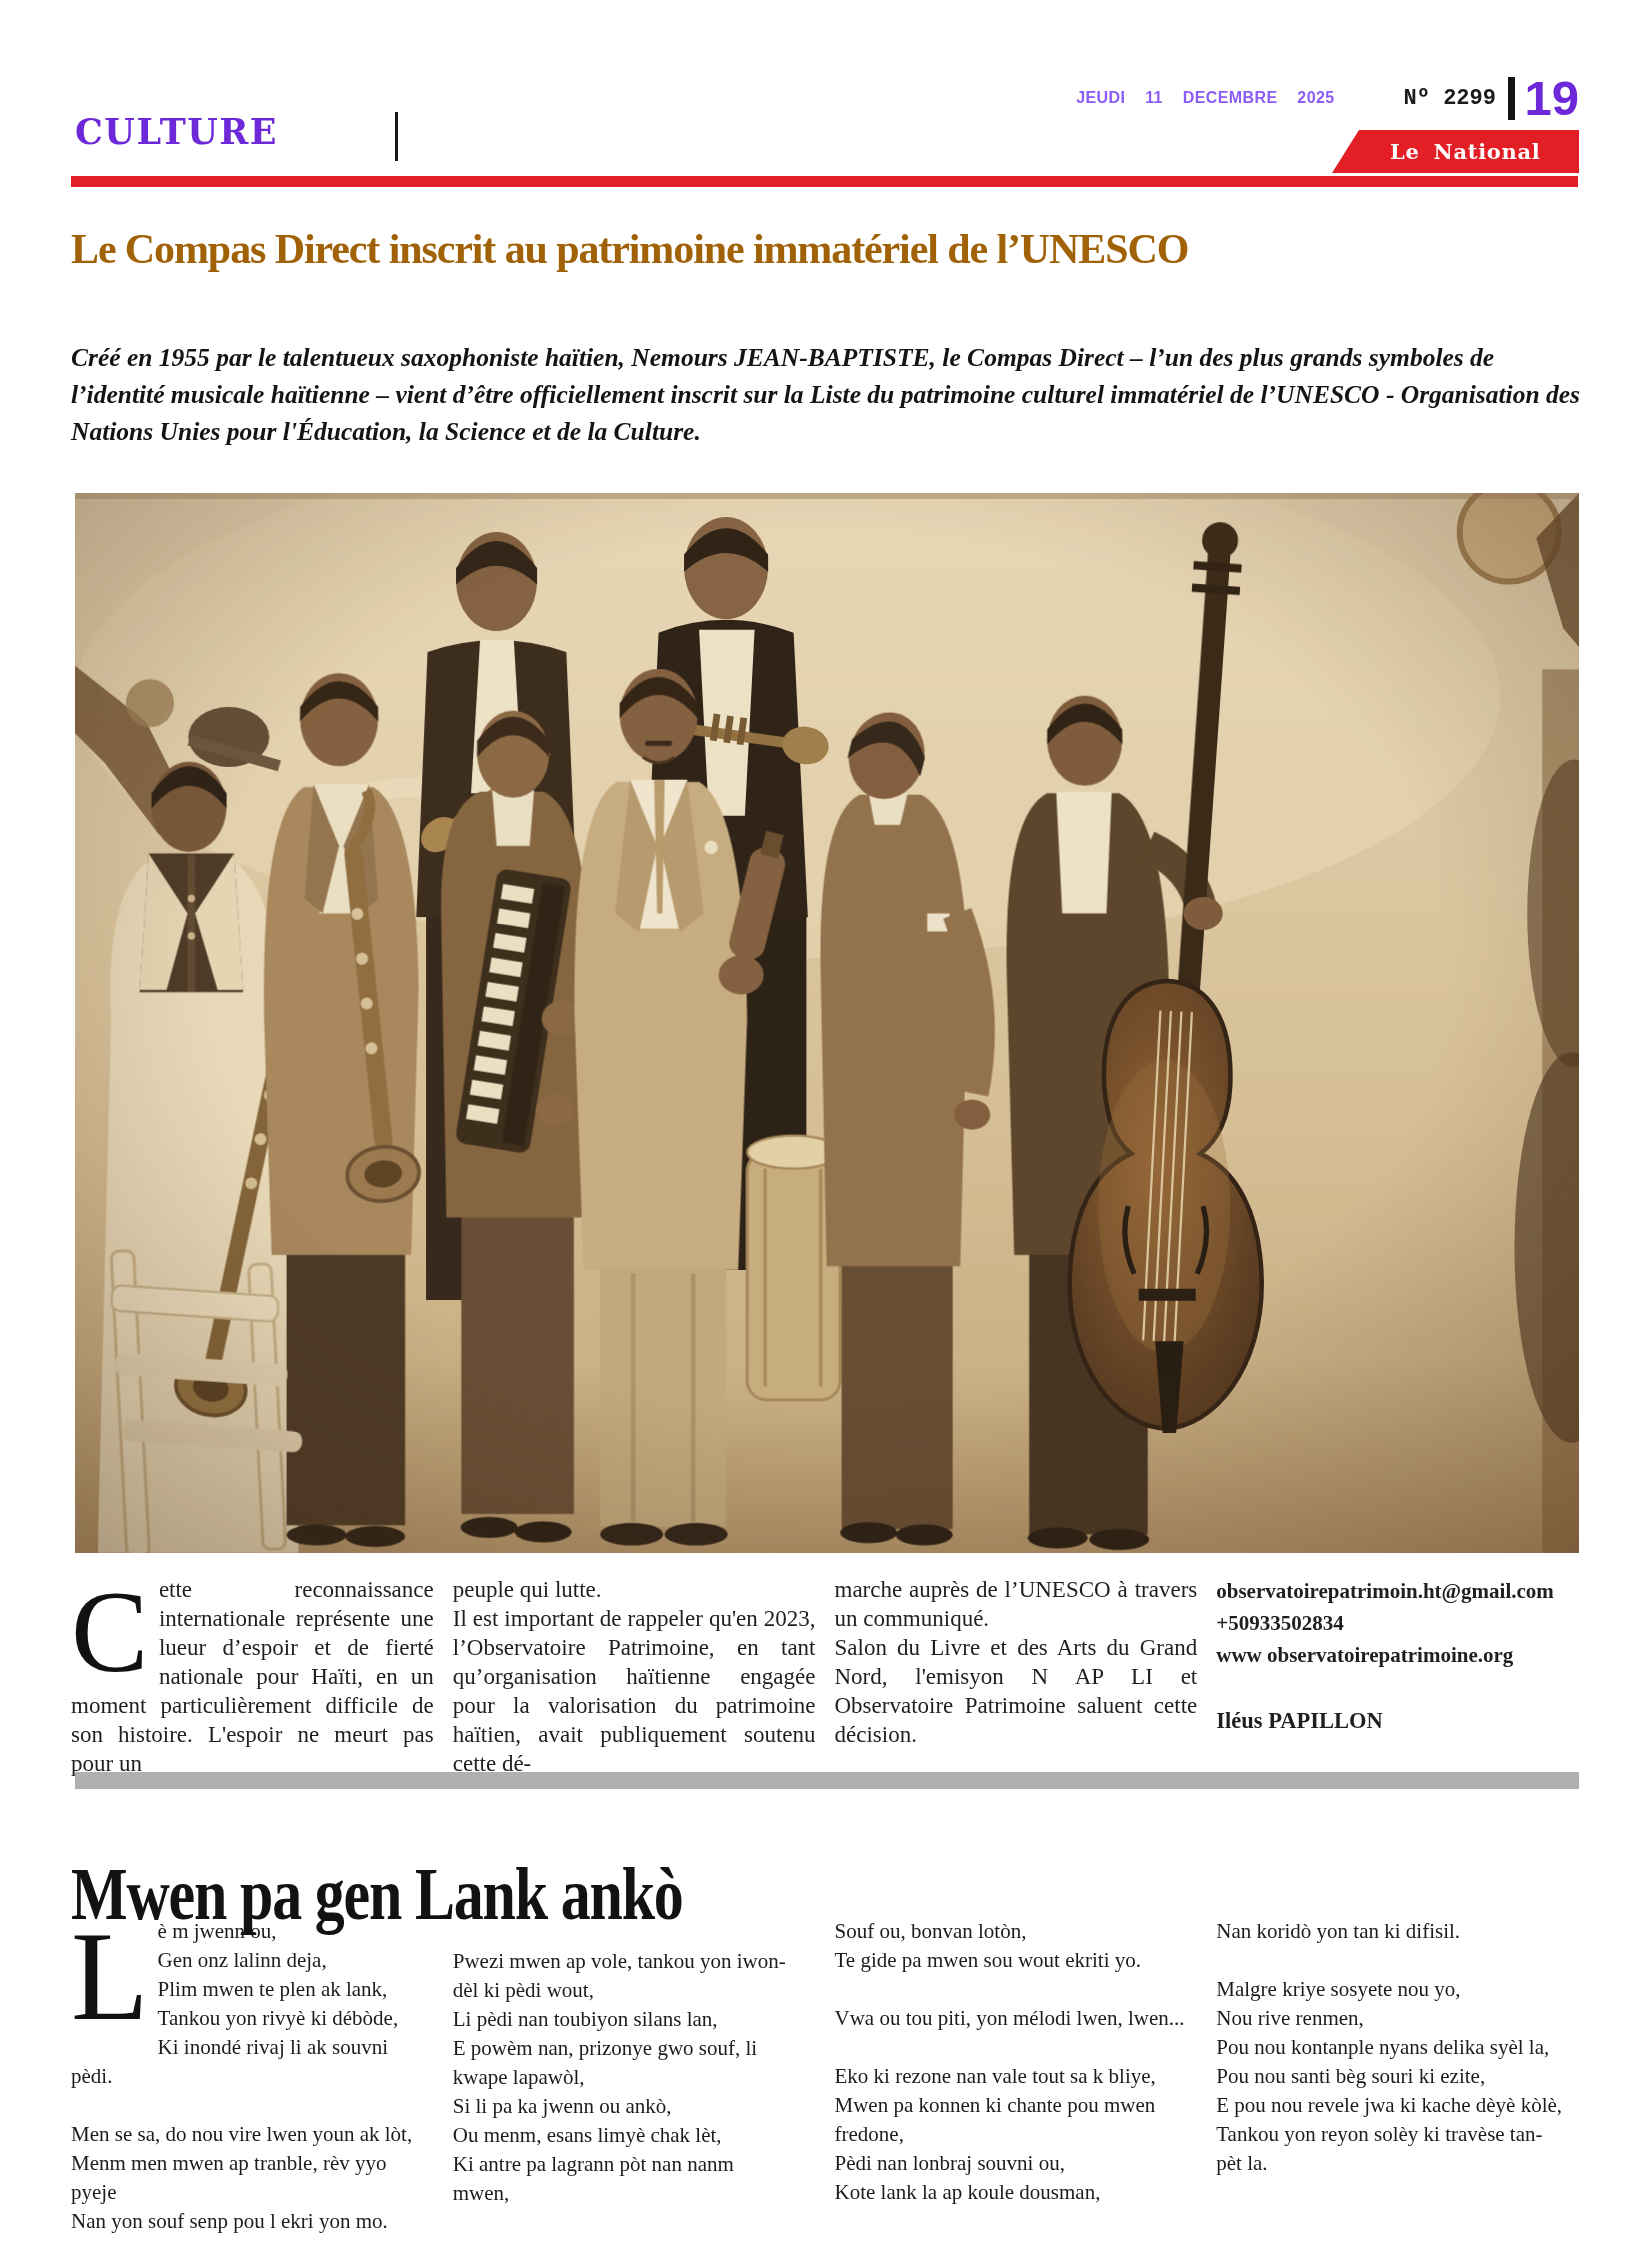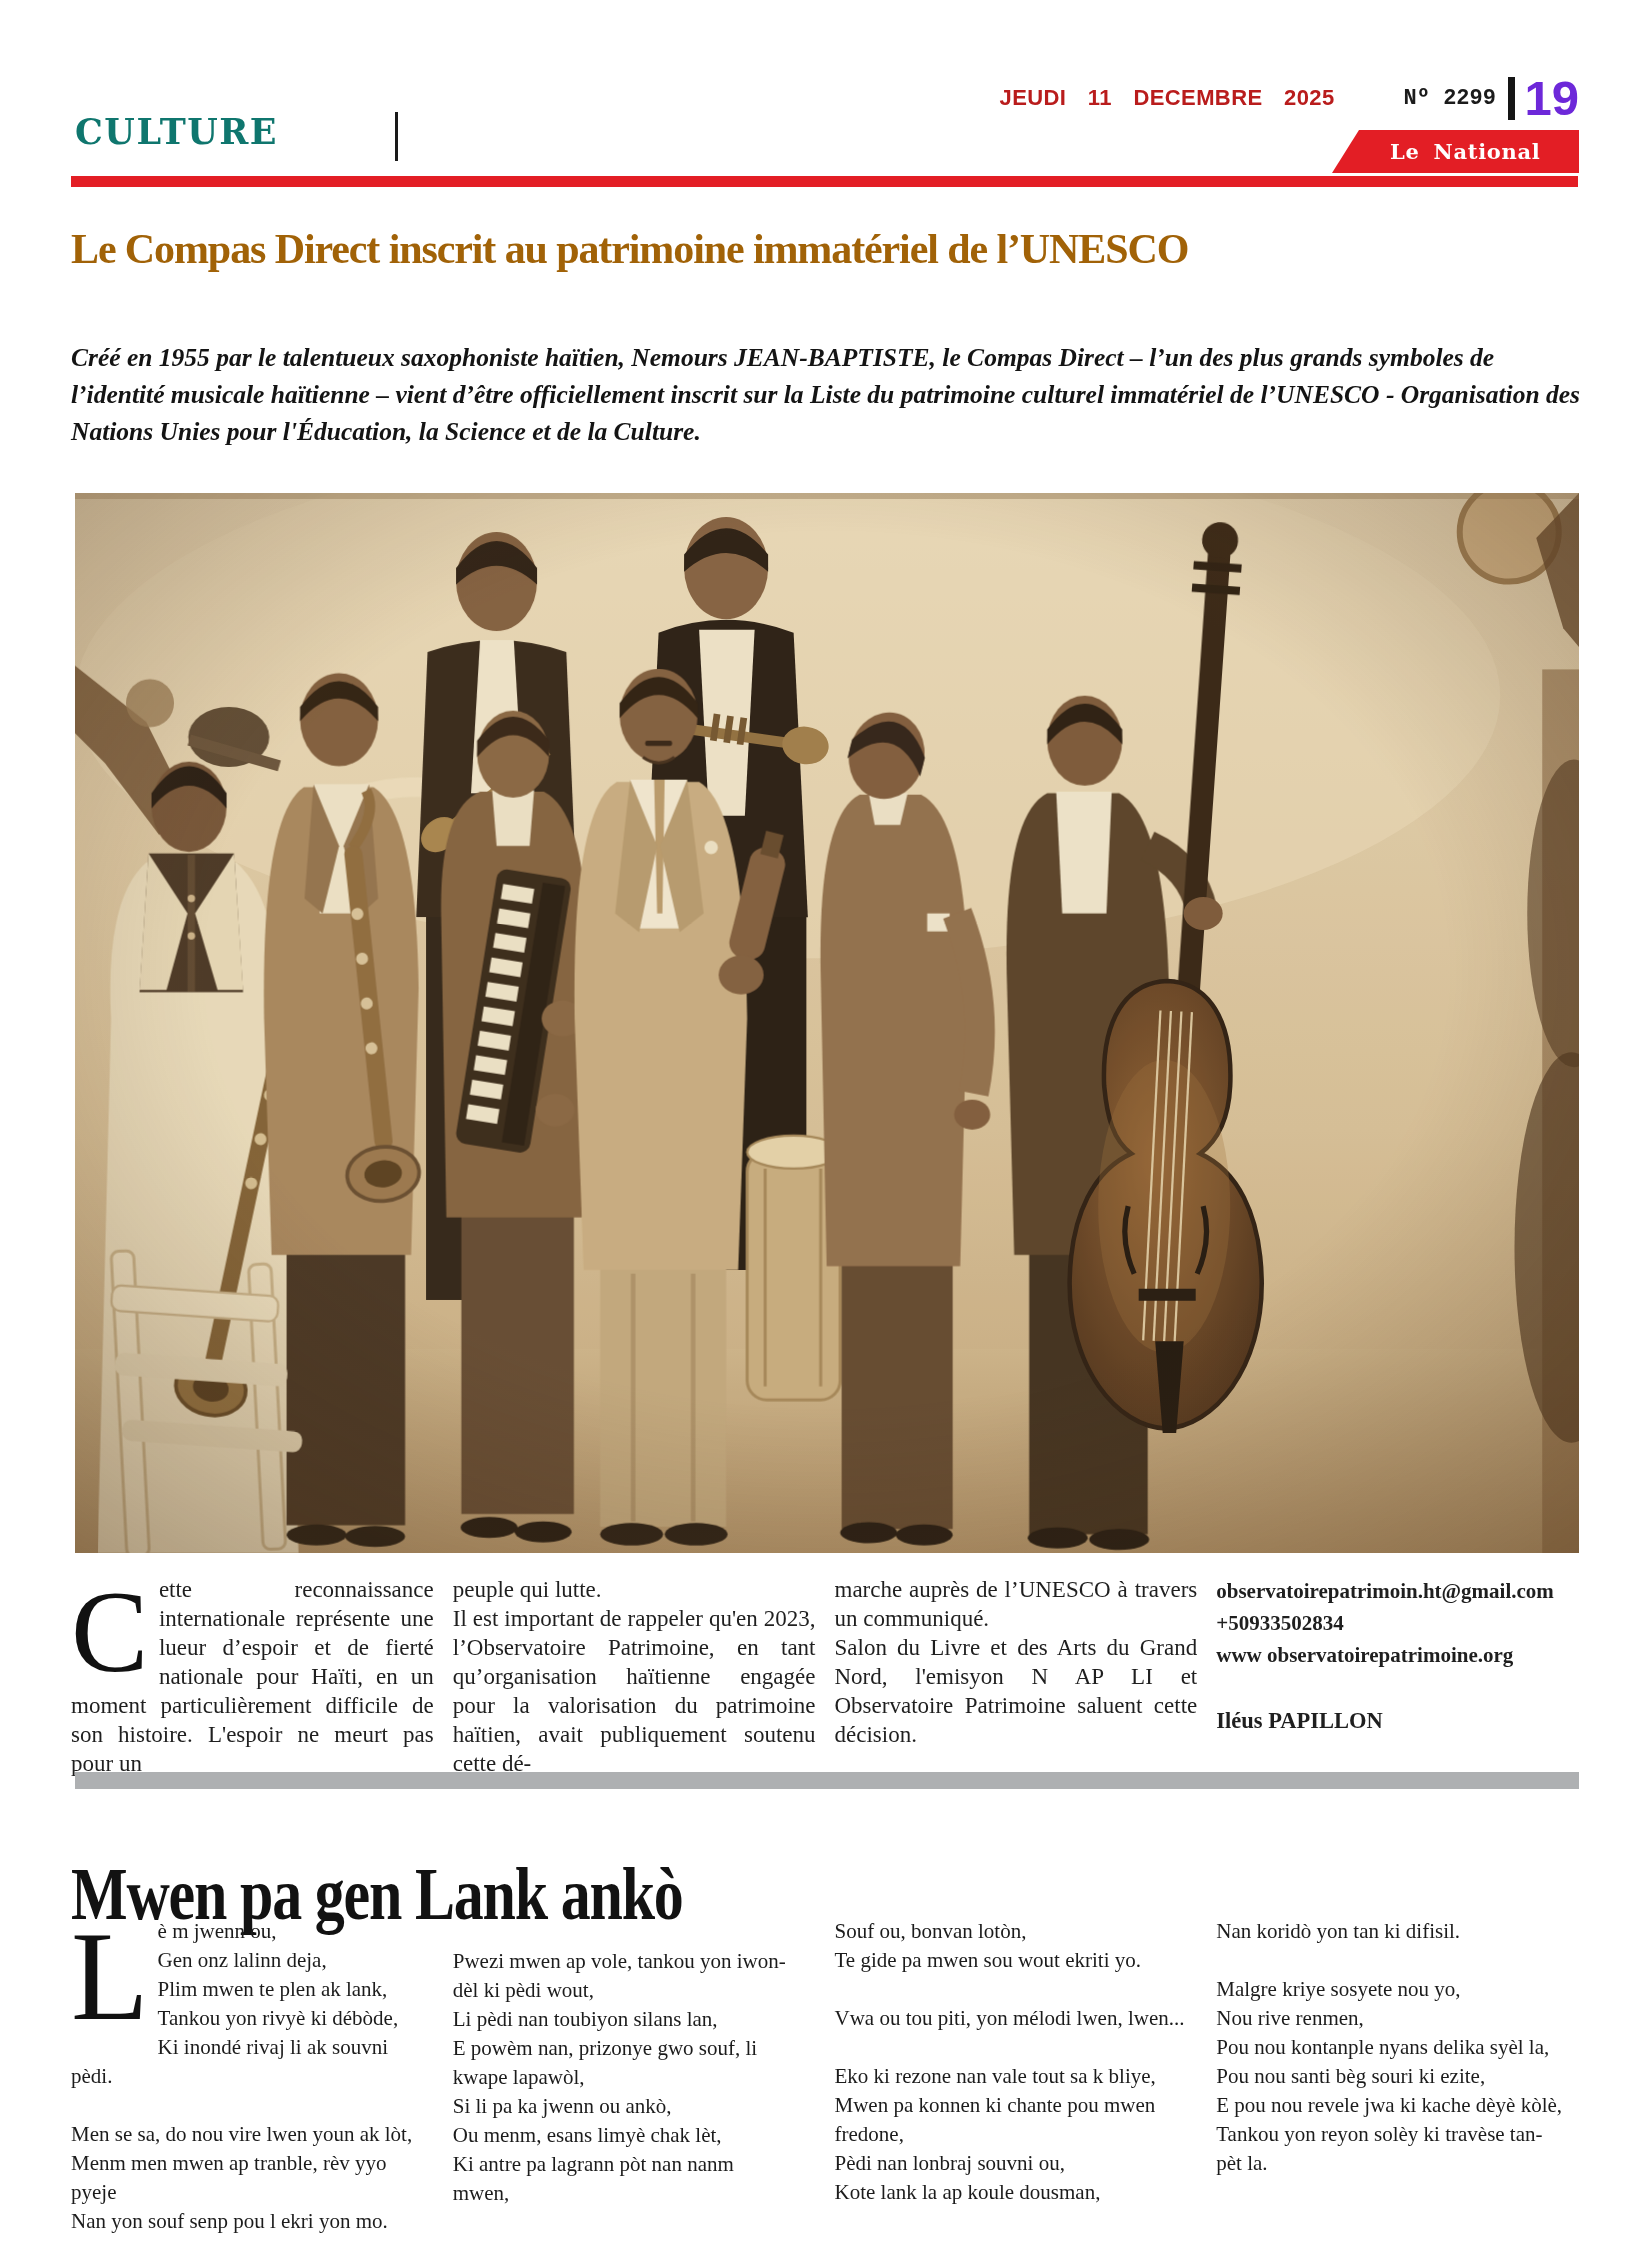--- a/index.html
+++ b/index.html
@@ -3,30 +3,30 @@
 <meta charset="utf-8">
 <title>Le National</title>
 <style>
   html,body{margin:0;padding:0;}
   body{width:1650px;height:2250px;background:#ffffff;position:relative;
        font-family:"Liberation Serif",serif;color:#1e1e1e;overflow:hidden;}
 
   
   .header-top{position:absolute;top:77px;right:71px;height:42px;
               display:flex;align-items:center;}
-  .date{font-family:"Liberation Sans",sans-serif;font-weight:700;font-size:22px;
-        letter-spacing:0.4px;word-spacing:15px;color:#b91c1c;}
+  .date{font-family:"Liberation Sans",sans-serif;font-weight:700;font-size:16px;
+        letter-spacing:0.4px;word-spacing:15px;color:#8b5cf6;}
   .issue{font-family:Liberation Mono, monospace;font-weight:700;font-size:22px;
          margin-left:69px;color:#1b1b1b;}
   .page-bar{width:7.5px;height:43px;background:#151515;margin:0 9px 0 12px;}
   .page-num{font-family:"Liberation Sans",sans-serif;font-weight:700;font-size:49px;color:#6d28d9;}
 
   .section-label{position:absolute;left:75px;top:111px;
                  font-family:"DejaVu Serif",serif;font-weight:700;font-size:35px;
-                 letter-spacing:1.5px;color:#0f766e;}
+                 letter-spacing:1.5px;color:#6d28d9;}
   .section-bar{position:absolute;left:395px;top:112px;width:3px;height:49px;background:#1a1a1a;}
 
   .red-rule{position:absolute;left:71px;top:176px;width:1507px;height:11.2px;}
   .brand-banner{position:absolute;top:130px;right:71px;width:247px;height:43px;
                 clip-path:polygon(27px 0,100% 0,100% 100%,0 100%);
                 display:flex;align-items:center;justify-content:center;padding-left:19.5px;box-sizing:border-box;}
   .brand-banner span{font-family:"DejaVu Serif",serif;font-weight:700;font-size:21px;
                      color:#ffffff;letter-spacing:0.7px;word-spacing:6px;}
 
   

